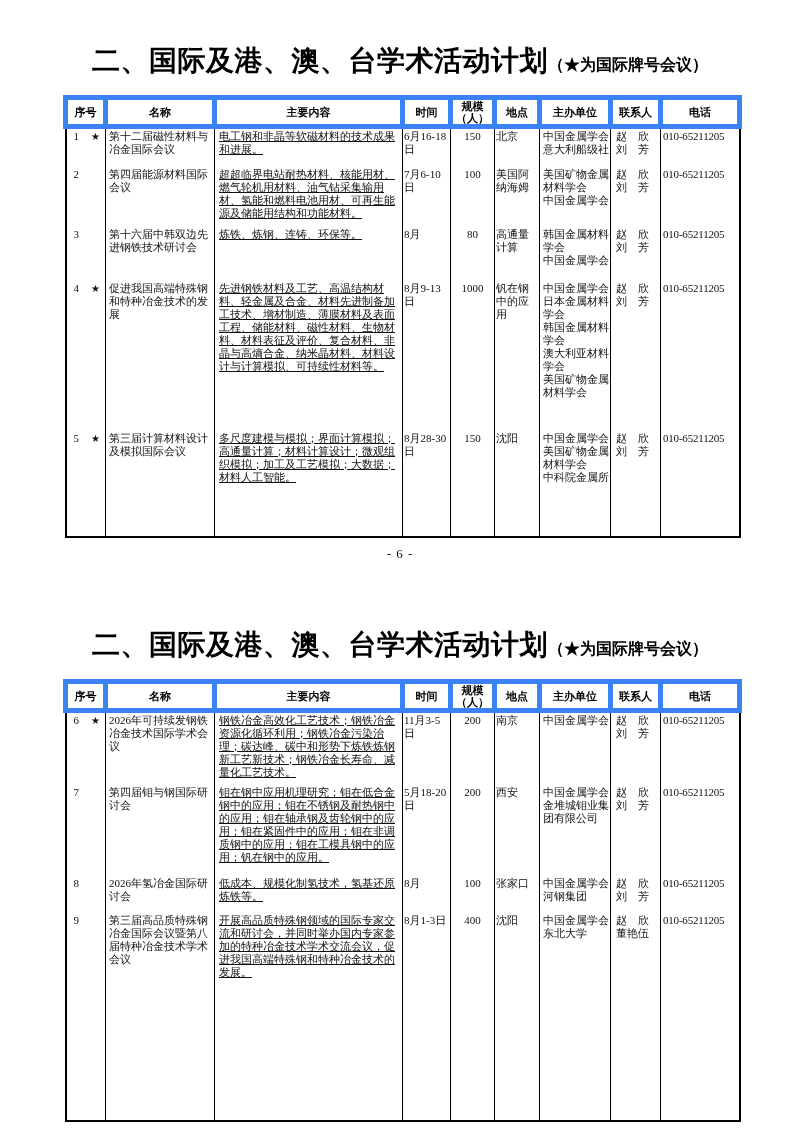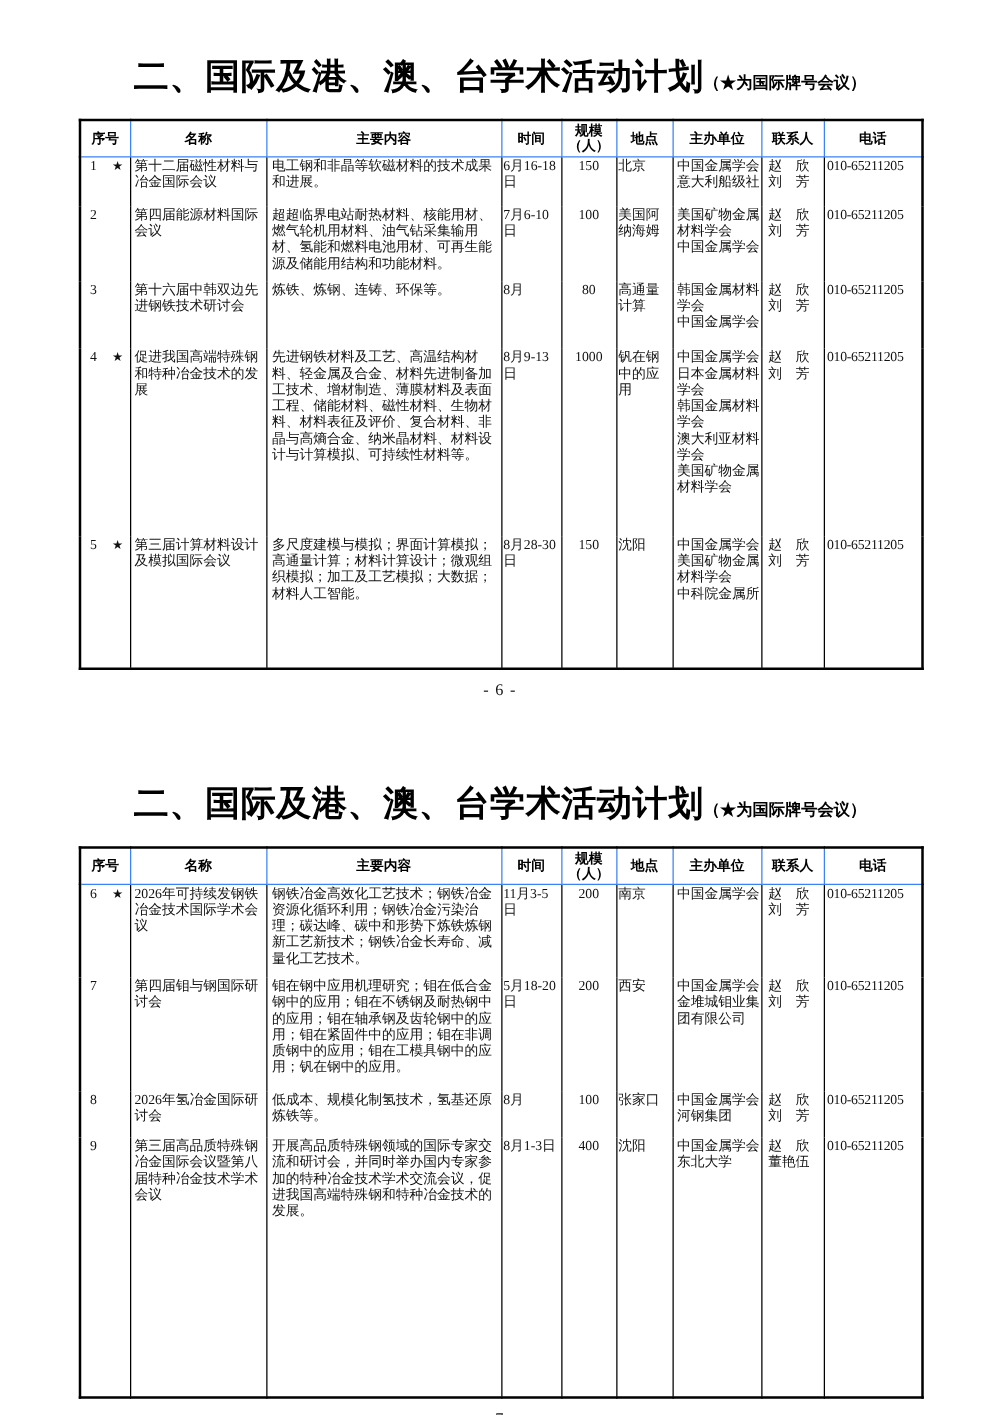--- a/index.html
+++ b/index.html
@@ -11,47 +11,47 @@
     overflow:hidden;
   }
   .page-title { text-align:center; white-space:nowrap; }
   .page-title .main {
     font-family:"Liberation Sans", sans-serif;
     font-weight:bold; font-size:28px; color:#000;
     letter-spacing:0.5px;
   }
   .page-title .note {
     font-family:"Liberation Sans", sans-serif;
-    font-weight:bold; font-size:13px; color:#000;
+    font-weight:bold; font-size:16px; color:#000;
   }
   .title-1 { padding-top:42px; }
   .title-2 { margin-top:64px; }
 
   table.sched {
     border-collapse:collapse; table-layout:fixed;
     width:674px; margin:15px 0 0 63px;
     border:2px solid #000;
   }
   table.sched th {
     font-family:"Liberation Sans", sans-serif;
     font-weight:bold; font-size:11px; color:#000;
-    border:1px solid #3b82f6; height:29px;
+    border:5px solid #3b82f6; height:29px;
     text-align:center; vertical-align:middle;
     white-space:pre-line; line-height:12px;
   }
   table.sched td {
     border-left:1px solid #000; border-right:1px solid #000;
     border-top:none; border-bottom:none;
     vertical-align:top; font-size:11px; line-height:13px; color:#111;
   }
   td.c-num  { padding:1px 5px 0 7px; }
   .numflex  { display:flex; justify-content:space-between; align-items:flex-start; }
   .numflex .star { font-size:10px; }
   td.c-name { padding:1px 2px 0 3px; }
-  td.c-cont { padding:1px 3px 0 4px; }
+  td.c-cont { padding:1px 3px 0 4px;text-decoration:underline; }
   td.c-time { text-align:left; padding:1px 1px 0 1px; font-size:10.5px; }
   td.c-scale{ text-align:center; padding:1px 1px 0 1px;margin-top:32px; }
   td.c-loc  { padding:1px 1px 0 1px; font-size:10.5px; }
   td.c-org  { padding:1px 1px 0 3px; white-space:pre-line; }
   td.c-ct   { padding:1px 4px 0 5px; white-space:pre-line; }
   td.c-ph   { padding:1px 0 0 2px; font-size:10.5px; letter-spacing:-0.2px; }
 
   .page-num {
     text-align:center; font-size:13px; color:#111;
     margin-top:8px; letter-spacing:1px;

